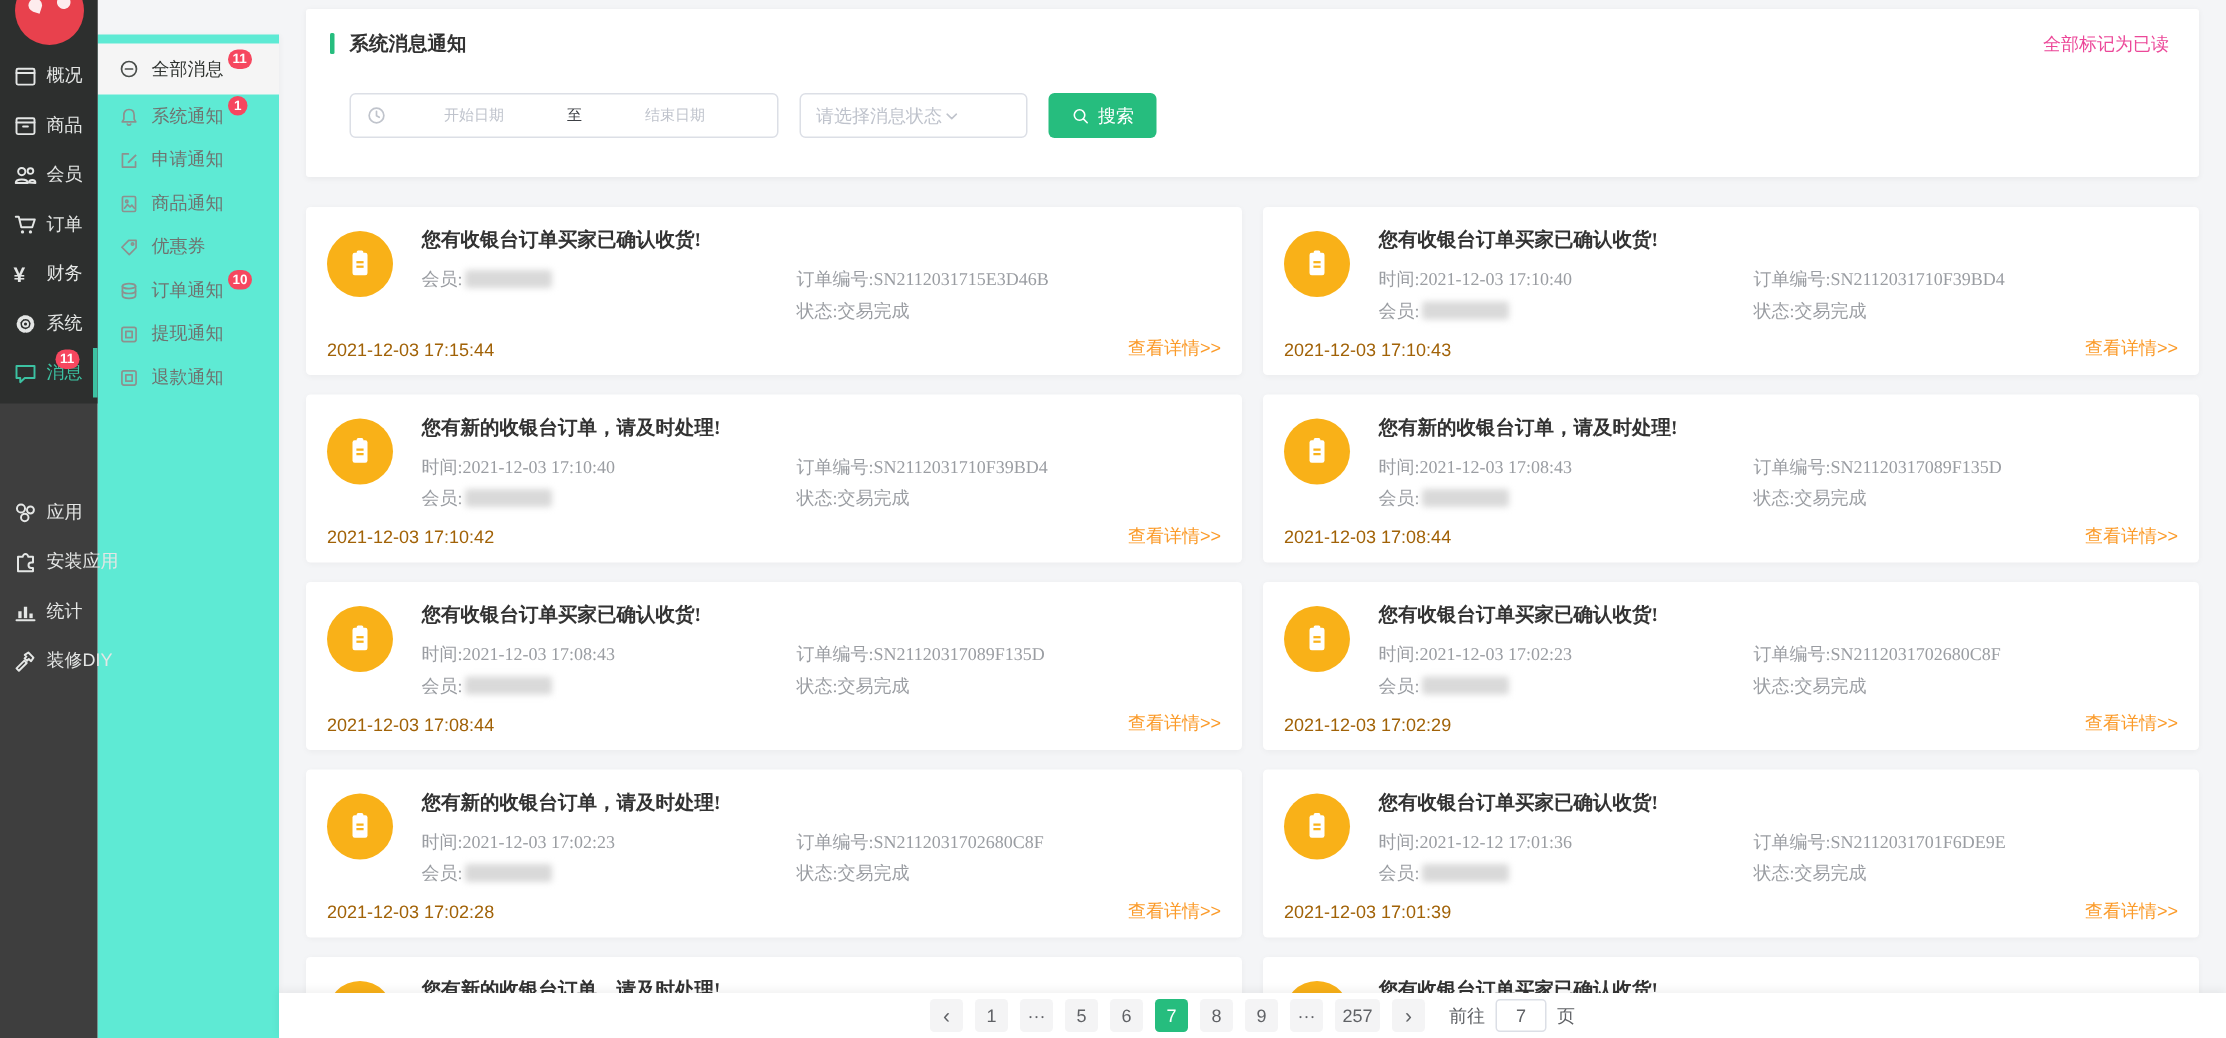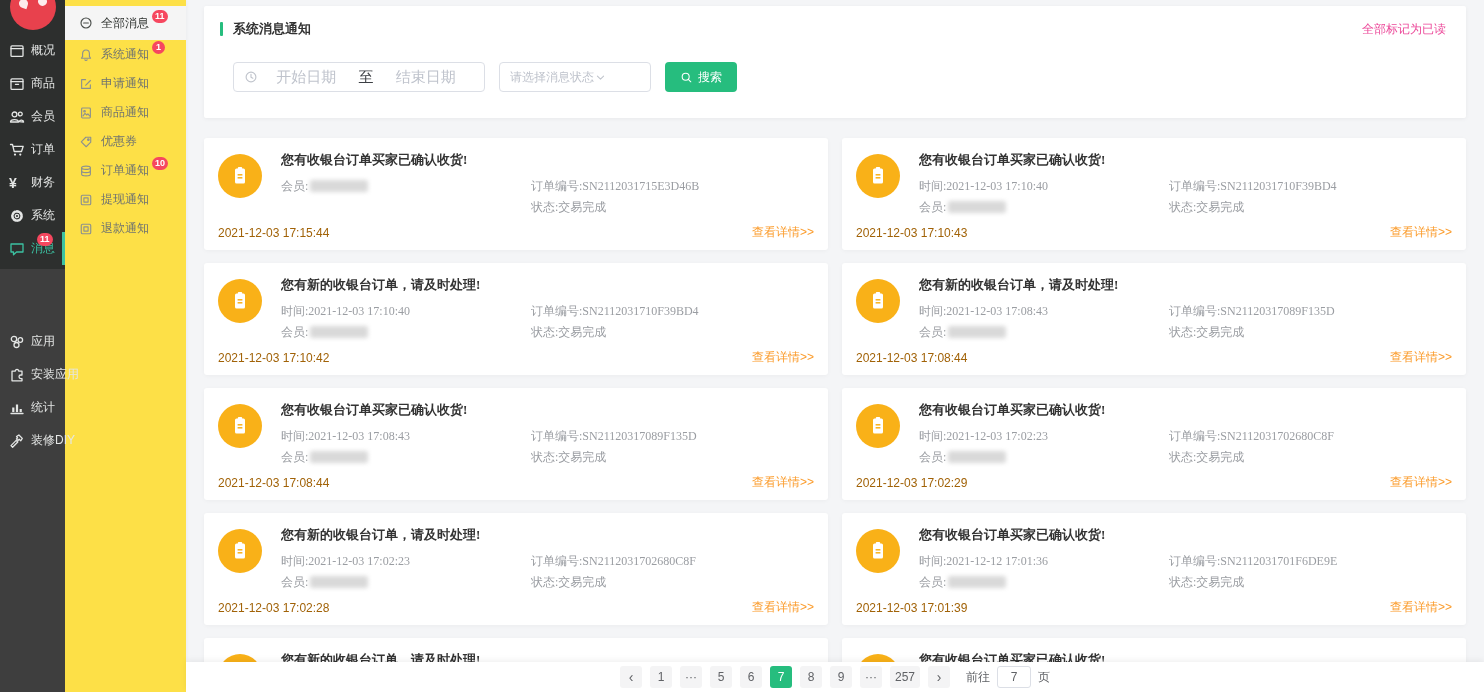--- a/index.html
+++ b/index.html
@@ -14,38 +14,38 @@
   .logo::after{content:"";position:absolute;right:9px;top:13px;width:9px;height:9px;border-radius:50% 0 50% 50%;background:rgba(255,255,255,.9);transform:rotate(-14deg);}
   .nav-item{height:33px;display:flex;align-items:center;gap:6px;padding-left:9px;font-size:12px;cursor:pointer;position:relative;white-space:nowrap;}
   .nav-item .icon{width:16px;height:16px;flex:0 0 16px;}
   .nav-item.active{color:var(--accent_teal,#3cc2a2);}
   .nav-item.active::after{content:"";position:absolute;right:0;top:0;bottom:0;width:3px;background:var(--accent_teal,#3cc2a2);}
   .nav-badge{position:absolute;top:1px;left:37px;background:var(--badge_red,#f6475f);color:#fff;font-size:9px;font-weight:bold;height:13px;line-height:13px;min-width:13px;padding:0 3px;border-radius:8px;text-align:center;}
   .sidebar-bottom{margin-top:56px;}
   .yen-glyph{font-size:14px;font-weight:bold;line-height:16px;}
 
   
-  .subbar{flex:0 0 121px;width:121px;background:#fde047;padding-top:6px;box-shadow:1px 0 3px rgba(0,0,0,.03);}
+  .subbar{flex:0 0 121px;width:121px;background:#5eead4;padding-top:6px;box-shadow:1px 0 3px rgba(0,0,0,.03);margin-top:23px;}
   .cat-item{height:29px;display:flex;align-items:center;gap:8px;padding-left:14px;font-size:12px;color:#6f7370;cursor:pointer;white-space:nowrap;}
   .cat-item:first-child{height:34px;}
   .cat-item .icon{width:14px;height:14px;flex:0 0 14px;color:#8d918e;}
   .cat-item.active{background:#f5f5f5;color:#2f3330;}
   .cat-item.active .icon{color:#4a4e4b;}
   .cat-badge{background:var(--badge_red,#f6475f);color:#fff;font-size:9px;font-weight:bold;height:13px;line-height:13px;min-width:13px;padding:0 3px;border-radius:8px;text-align:center;position:relative;top:-7px;margin-left:-5px;}
 
   
   main{flex:1;min-width:0;padding:6px 18px 0;display:flex;flex-direction:column;overflow:hidden;}
   .panel{background:#fff;border-radius:2px;box-shadow:0 1px 4px rgba(0,0,0,.05);}
   .head-panel{padding:14px 20px 26px 16px;}
   .title-row{display:flex;align-items:center;}
   .green-bar{width:3px;height:14px;background:var(--accent_green,#26bd7e);margin-right:10px;border-radius:1px;}
   .page-title{font-size:13px;font-weight:bold;color:#333;}
   .mark-read{margin-left:auto;font-size:12px;color:#ec4899;cursor:pointer;}
   .filters{display:flex;align-items:center;gap:14px;margin-top:24px;padding-left:13px;}
-  .date-range{width:252px;height:30px;border:1px solid #dcdfe6;border-radius:4px;display:flex;align-items:center;padding:0 10px;font-size:15px;color:#bfc3cc;background:#fff;cursor:pointer;}
+  .date-range{width:286px;height:30px;border:1px solid #dcdfe6;border-radius:4px;display:flex;align-items:center;padding:0 10px;font-size:10px;color:#bfc3cc;background:#fff;cursor:pointer;}
   .date-range .icon{width:14px;height:14px;color:#c0c4cc;flex:0 0 14px;}
   .date-range .ph{flex:1;text-align:center;}
   .date-sep{color:#3c3f44;padding:0 4px;}
   .select{width:152px;height:30px;border:1px solid #dcdfe6;border-radius:4px;display:flex;align-items:center;justify-content:flex-start;padding:0 10px;font-size:12px;color:#bfc3cc;background:#fff;cursor:pointer;}
   .select .icon{width:13px;height:13px;color:#c0c4cc;}
   .search-btn{height:30px;padding:0 15px;background:var(--accent_green,#26bd7e);border:none;border-radius:4px;color:#fff;font-size:12px;display:flex;align-items:center;gap:5px;cursor:pointer;font-family:inherit;}
   .search-btn .icon{width:13px;height:13px;color:#fff;}
 
   
   .cards{margin-top:20px;display:grid;grid-template-columns:1fr 1fr;column-gap:14px;row-gap:13px;}

